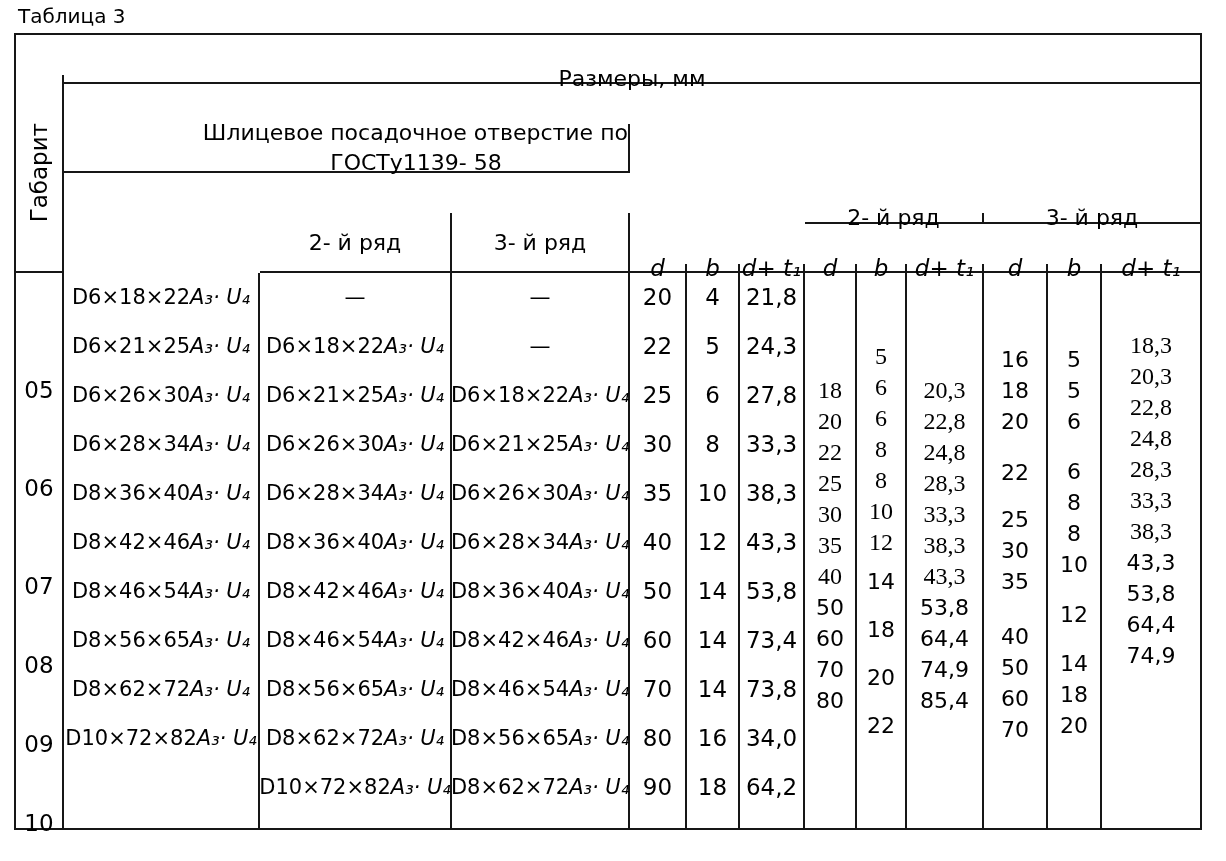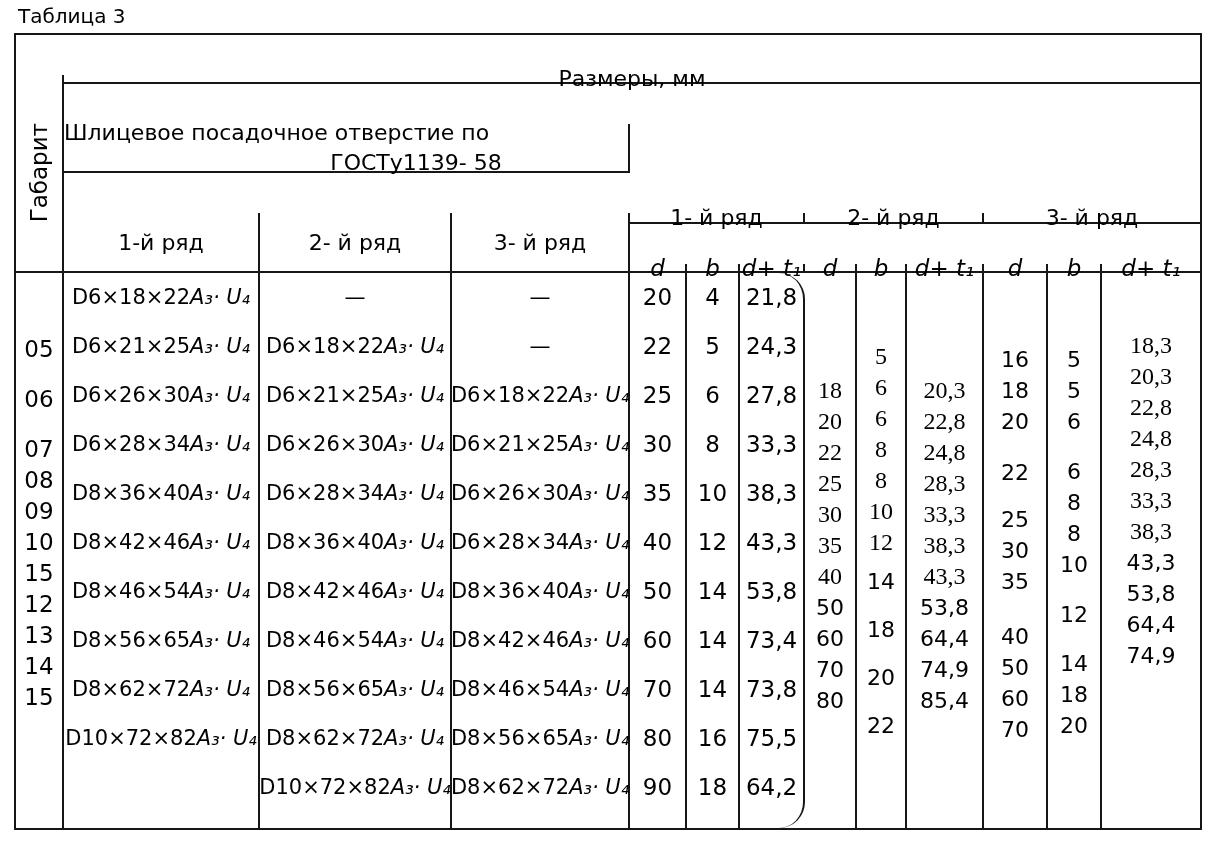--- a/index.html
+++ b/index.html
@@ -16,39 +16,39 @@
   .cell{box-sizing:border-box;display:flex;align-items:center;justify-content:center;
         font-size:22px;margin-top:40px;}
   .br{border-right:2px solid #161616;}
   .bb{border-bottom:2px solid #161616;}
 
   
   .c-gabh{grid-column:1;grid-row:1/5;}
   .c-gabh .vtxt{writing-mode:vertical-rl;transform:rotate(180deg);font-size:23px;}
   .c-sizes{grid-column:2/14;grid-row:1;}
   .c-spl{grid-column:2/5;grid-row:2;flex-direction:column;align-items:stretch;justify-content:center;}
-  .c-spl .l1{font-size:22px;line-height:30px;}
+  .c-spl .l1{font-size:22px;line-height:30px;text-align:right;}
   .c-spl .l2{padding-left:140px;text-align:center;font-size:22px;line-height:30px;}
   .c-smo{grid-column:5/14;grid-row:2;}
   .c-r1l{grid-column:2;grid-row:3/5;}
   .c-r2l{grid-column:3;grid-row:3/5;}
   .c-r3l{grid-column:4;grid-row:3/5;}
   .c-r1r{grid-column:5/8;grid-row:3;}
   .c-r2r{grid-column:8/11;grid-row:3;}
   .c-r3r{grid-column:11/14;grid-row:3;}
   .sub{grid-row:4;font-style:italic;font-size:23px;}
   .s1d{grid-column:5;} .s1b{grid-column:6;} .s1t{grid-column:7;}
   .s2d{grid-column:8;} .s2b{grid-column:9;} .s2t{grid-column:10;}
   .s3d{grid-column:11;} .s3b{grid-column:12;} .s3t{grid-column:13;}
 
   
   .bodyc{grid-row:5;box-sizing:border-box;display:flex;flex-direction:column;align-items:center;}
-  .b-gab{grid-column:1;padding-top:61px;}
+  .b-gab{grid-column:1;padding-top:102px;gap:48px;}
   .b-sp1{grid-column:2;} .b-sp2{grid-column:3;} .b-sp3{grid-column:4;}
-  .b-1d{grid-column:5;} .b-1b{grid-column:6;} .b-1t{grid-column:7;border-radius:26px;}
+  .b-1d{grid-column:5;} .b-1b{grid-column:6;} .b-1t{grid-column:7;}
   .b-2d{grid-column:8;padding-top:102px;} .b-2b{grid-column:9;padding-top:68px;} .b-2t{grid-column:10;padding-top:102px;}
   .b-3d{grid-column:11;padding-top:71px;} .b-3b{grid-column:12;padding-top:71px;} .b-3t{grid-column:13;padding-top:48px;margin-top:9px;}
 
   .v{height:31px;line-height:31px;font-size:22px;text-align:center;flex:none;}
   .b-gab .v{font-size:23px;}
   .b-1d .v,.b-1b .v,.b-1t .v{height:49px;line-height:49px;font-size:23px;}
   .sp{height:49px;line-height:49px;font-size:21px;white-space:nowrap;text-align:center;flex:none;}
   .sp i{font-style:italic;margin-top:40px;}
 
   
@@ -79,25 +79,23 @@
   </div>
 
   <div class="cell bb c-sizes">Размеры, мм</div>
 
   <div class="cell br bb c-spl">
     <div class="l1">Шлицевое посадочное отверстие по</div>
     <div class="l2">ГОСТу1139- 58</div>
   </div>
 
 
-  <div class="cell br bb c-r1l">1-й ряд</div>
   <div class="cell br bb c-r2l">2- й ряд</div>
   <div class="cell br bb c-r3l">3- й ряд</div>
 
-  <div class="cell br bb c-r1r">1- й ряд</div>
   <div class="cell br bb c-r2r">2- й ряд</div>
   <div class="cell bb c-r3r">3- й ряд</div>
 
   <div class="cell br bb sub s1d">d</div>
   <div class="cell br bb sub s1b">b</div>
   <div class="cell br bb sub s1t">d+ t₁</div>
   <div class="cell br bb sub s2d">d</div>
   <div class="cell br bb sub s2b">b</div>
   <div class="cell br bb sub s2t">d+ t₁</div>
   <div class="cell br bb sub s3d">d</div>
@@ -184,21 +182,21 @@
   <div class="bodyc br b-1t" id="col-1t">
       <div class="v">21,8</div>
       <div class="v">24,3</div>
       <div class="v">27,8</div>
       <div class="v">33,3</div>
       <div class="v">38,3</div>
       <div class="v">43,3</div>
       <div class="v">53,8</div>
       <div class="v">73,4</div>
       <div class="v">73,8</div>
-      <div class="v">75,5</div>
+      <div class="v">34,0</div>
       <div class="v">64,2</div>
     </div>
   <div class="bodyc br b-2d" id="col-2d">
       <div class="v">18</div>
       <div class="v">20</div>
       <div class="v">22</div>
       <div class="v">25</div>
       <div class="v">30</div>
       <div class="v">35</div>
       <div class="v">40</div>

